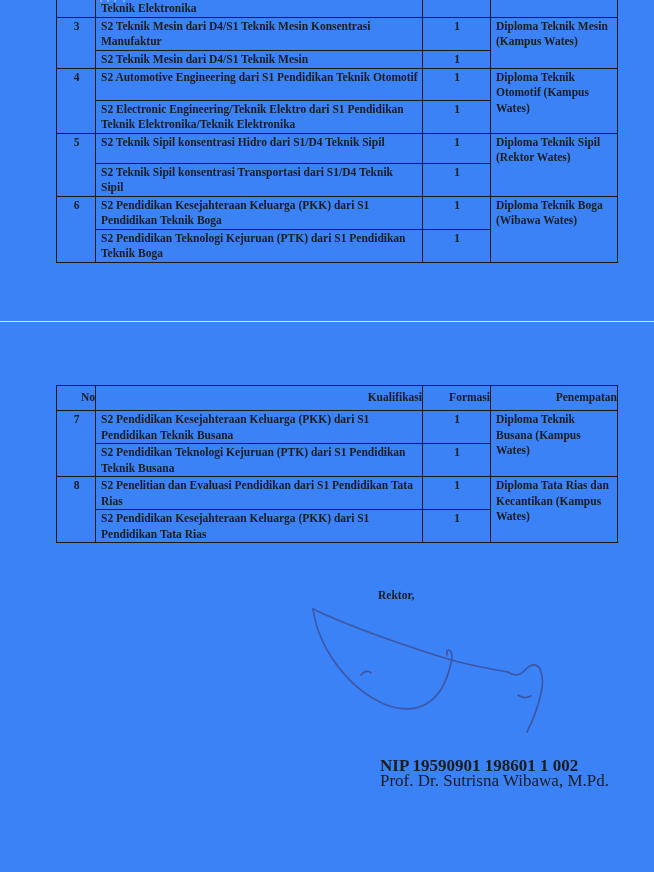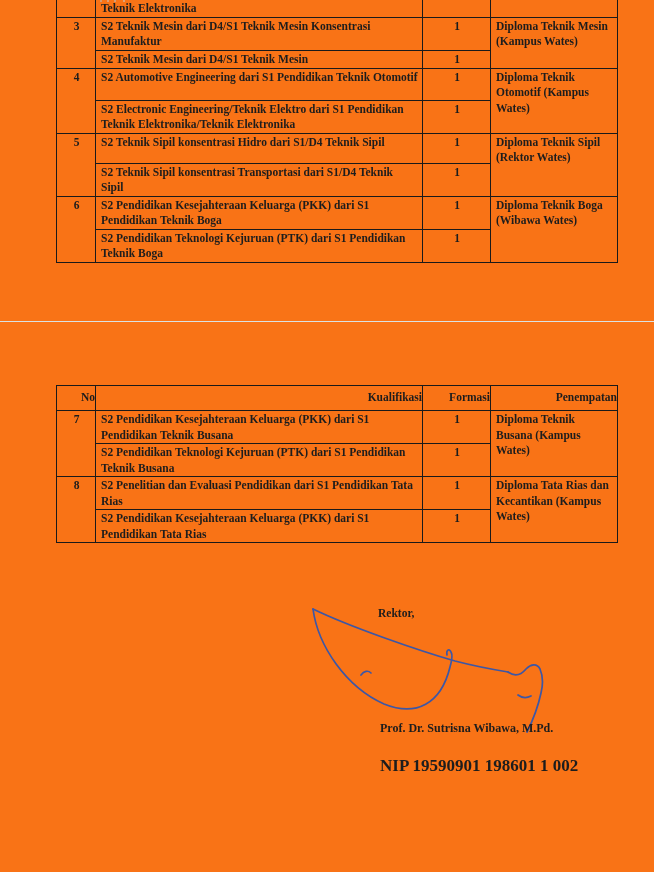--- a/index.html
+++ b/index.html
@@ -1,17 +1,17 @@
 <!DOCTYPE html>
 <html><head>
 <meta charset="utf-8">
 <style>
   html,body{margin:0;padding:0;background:#ffffff;}
   #page{
-    position:relative;width:654px;height:872px;background:#f97316;overflow:hidden;
+    position:relative;width:654px;height:872px;background:#3b82f6;overflow:hidden;
     font-family:"Liberation Serif", serif;color:#1d1d1d;
   }
   
   table.doc{
     border-collapse:collapse;table-layout:fixed;
     position:absolute;left:56px;width:561px;
     font-size:11.5px;line-height:15.5px;font-weight:600;color:#1d1d1d;
   }
   table.doc td, table.doc th{
     border:1px solid #1a1a1a;vertical-align:top;overflow:hidden;
@@ -33,22 +33,22 @@
   }
   
   .cut-remnant{
     position:absolute;left:100px;top:0;width:300px;height:2px;
     background:linear-gradient(90deg,#b9b9b9 0 2px,transparent 2px 7px,#c4c4c4 7px 9px,transparent 9px 14px,#bdbdbd 14px 16px,transparent 16px 23px,#c9c9c9 23px 25px,transparent 25px 31px) ;
     opacity:.55;
   }
   
   .page-sep{position:absolute;left:0;top:321px;width:654px;height:1px;background:#dbe2e2;}
   
-  .sig-title{position:absolute;left:378px;top:589px;font-size:11.5px;font-weight:700;margin-top:18px;}
-  .sig-name{position:absolute;left:380px;top:721px;font-size:12px;font-weight:700;}
+  .sig-title{position:absolute;left:378px;top:589px;font-size:11.5px;font-weight:700;}
+  .sig-name{position:absolute;left:380px;top:771px;font-size:17px;font-weight:400;}
   .sig-nip{position:absolute;left:380px;top:756px;font-size:17px;font-weight:700;}
   .sig-svg{position:absolute;left:302px;top:600px;}
 </style>
 </head>
 <body>
 
 <div id="page">
 
   <div class="cut-remnant"></div>
 

